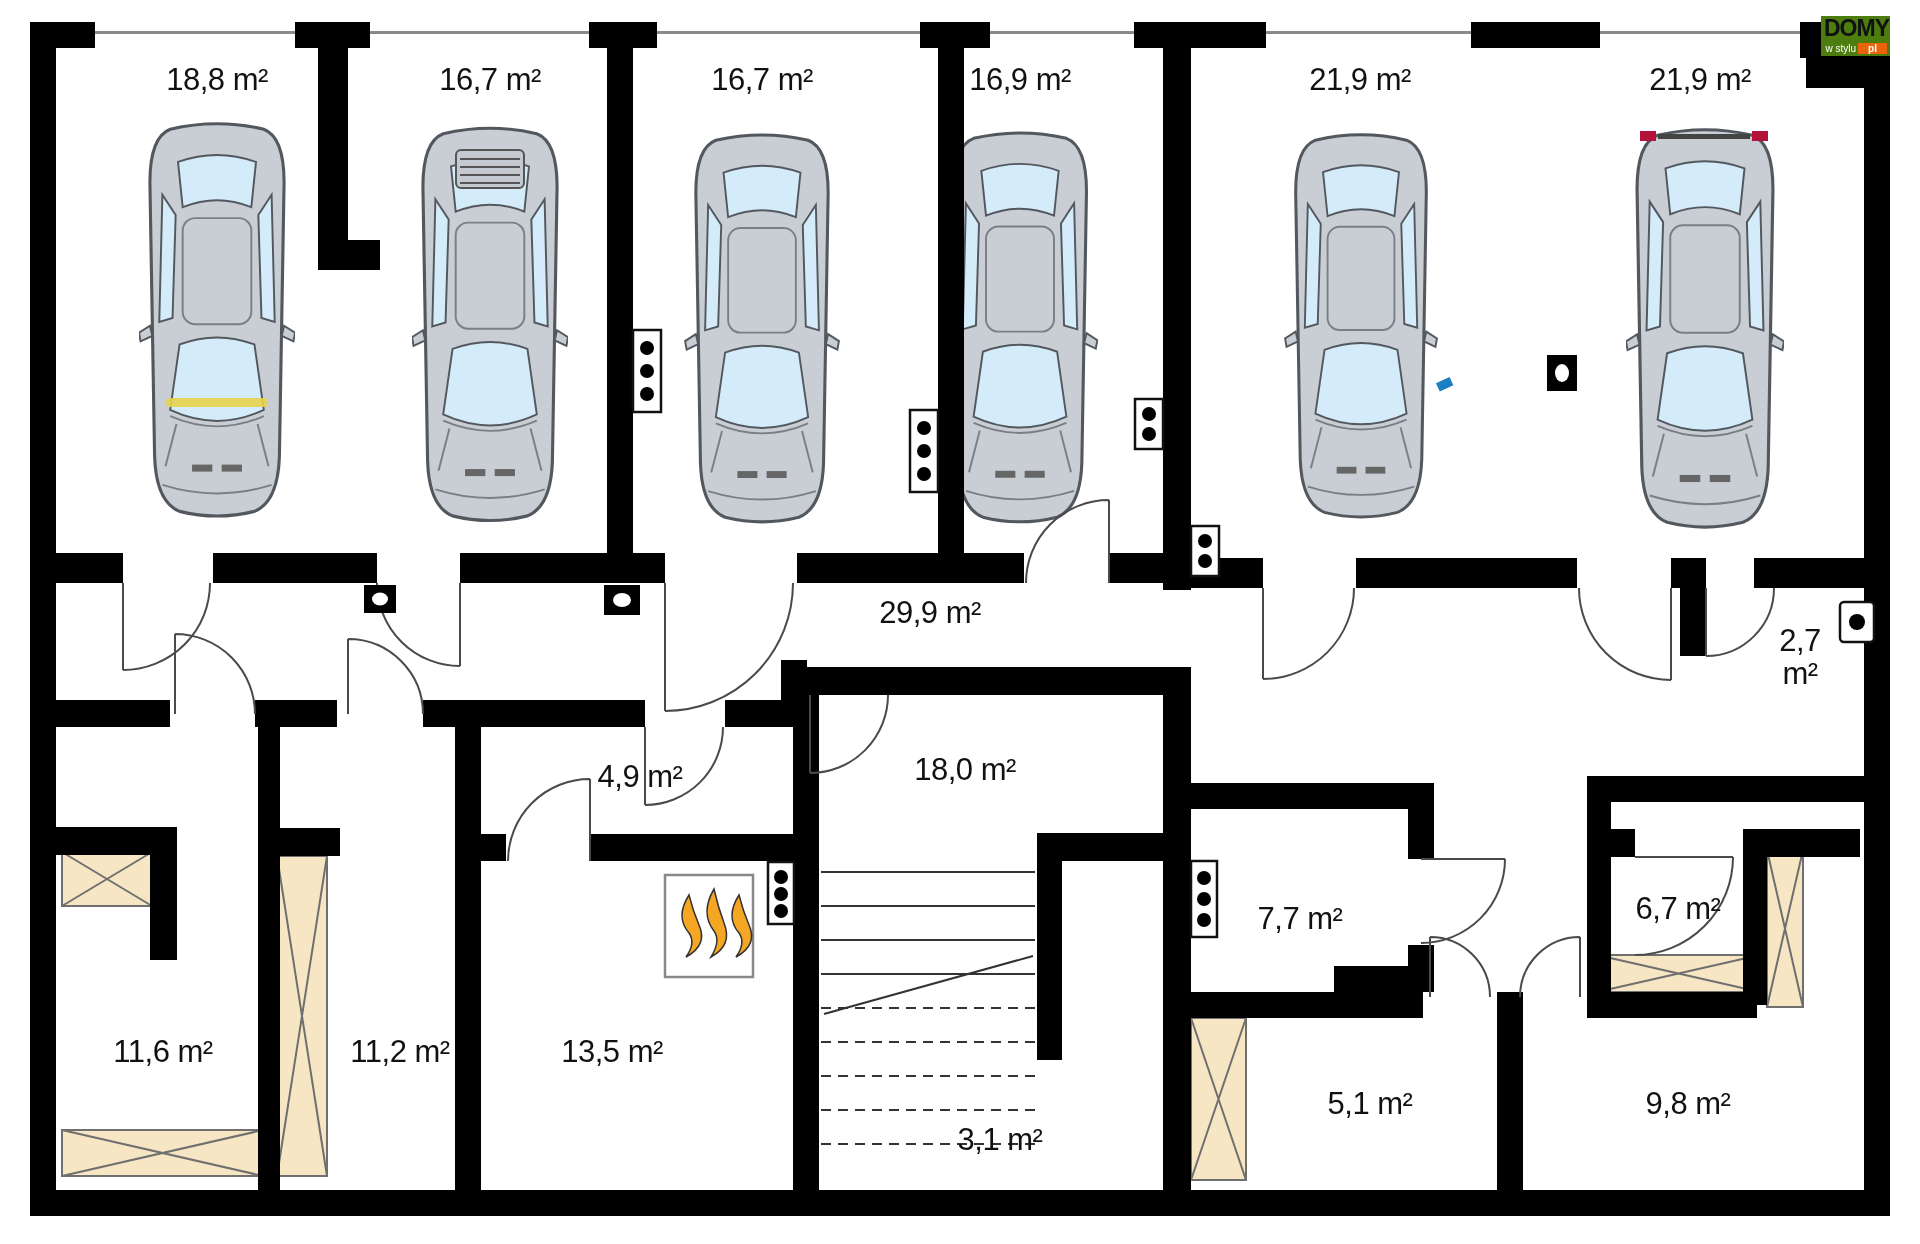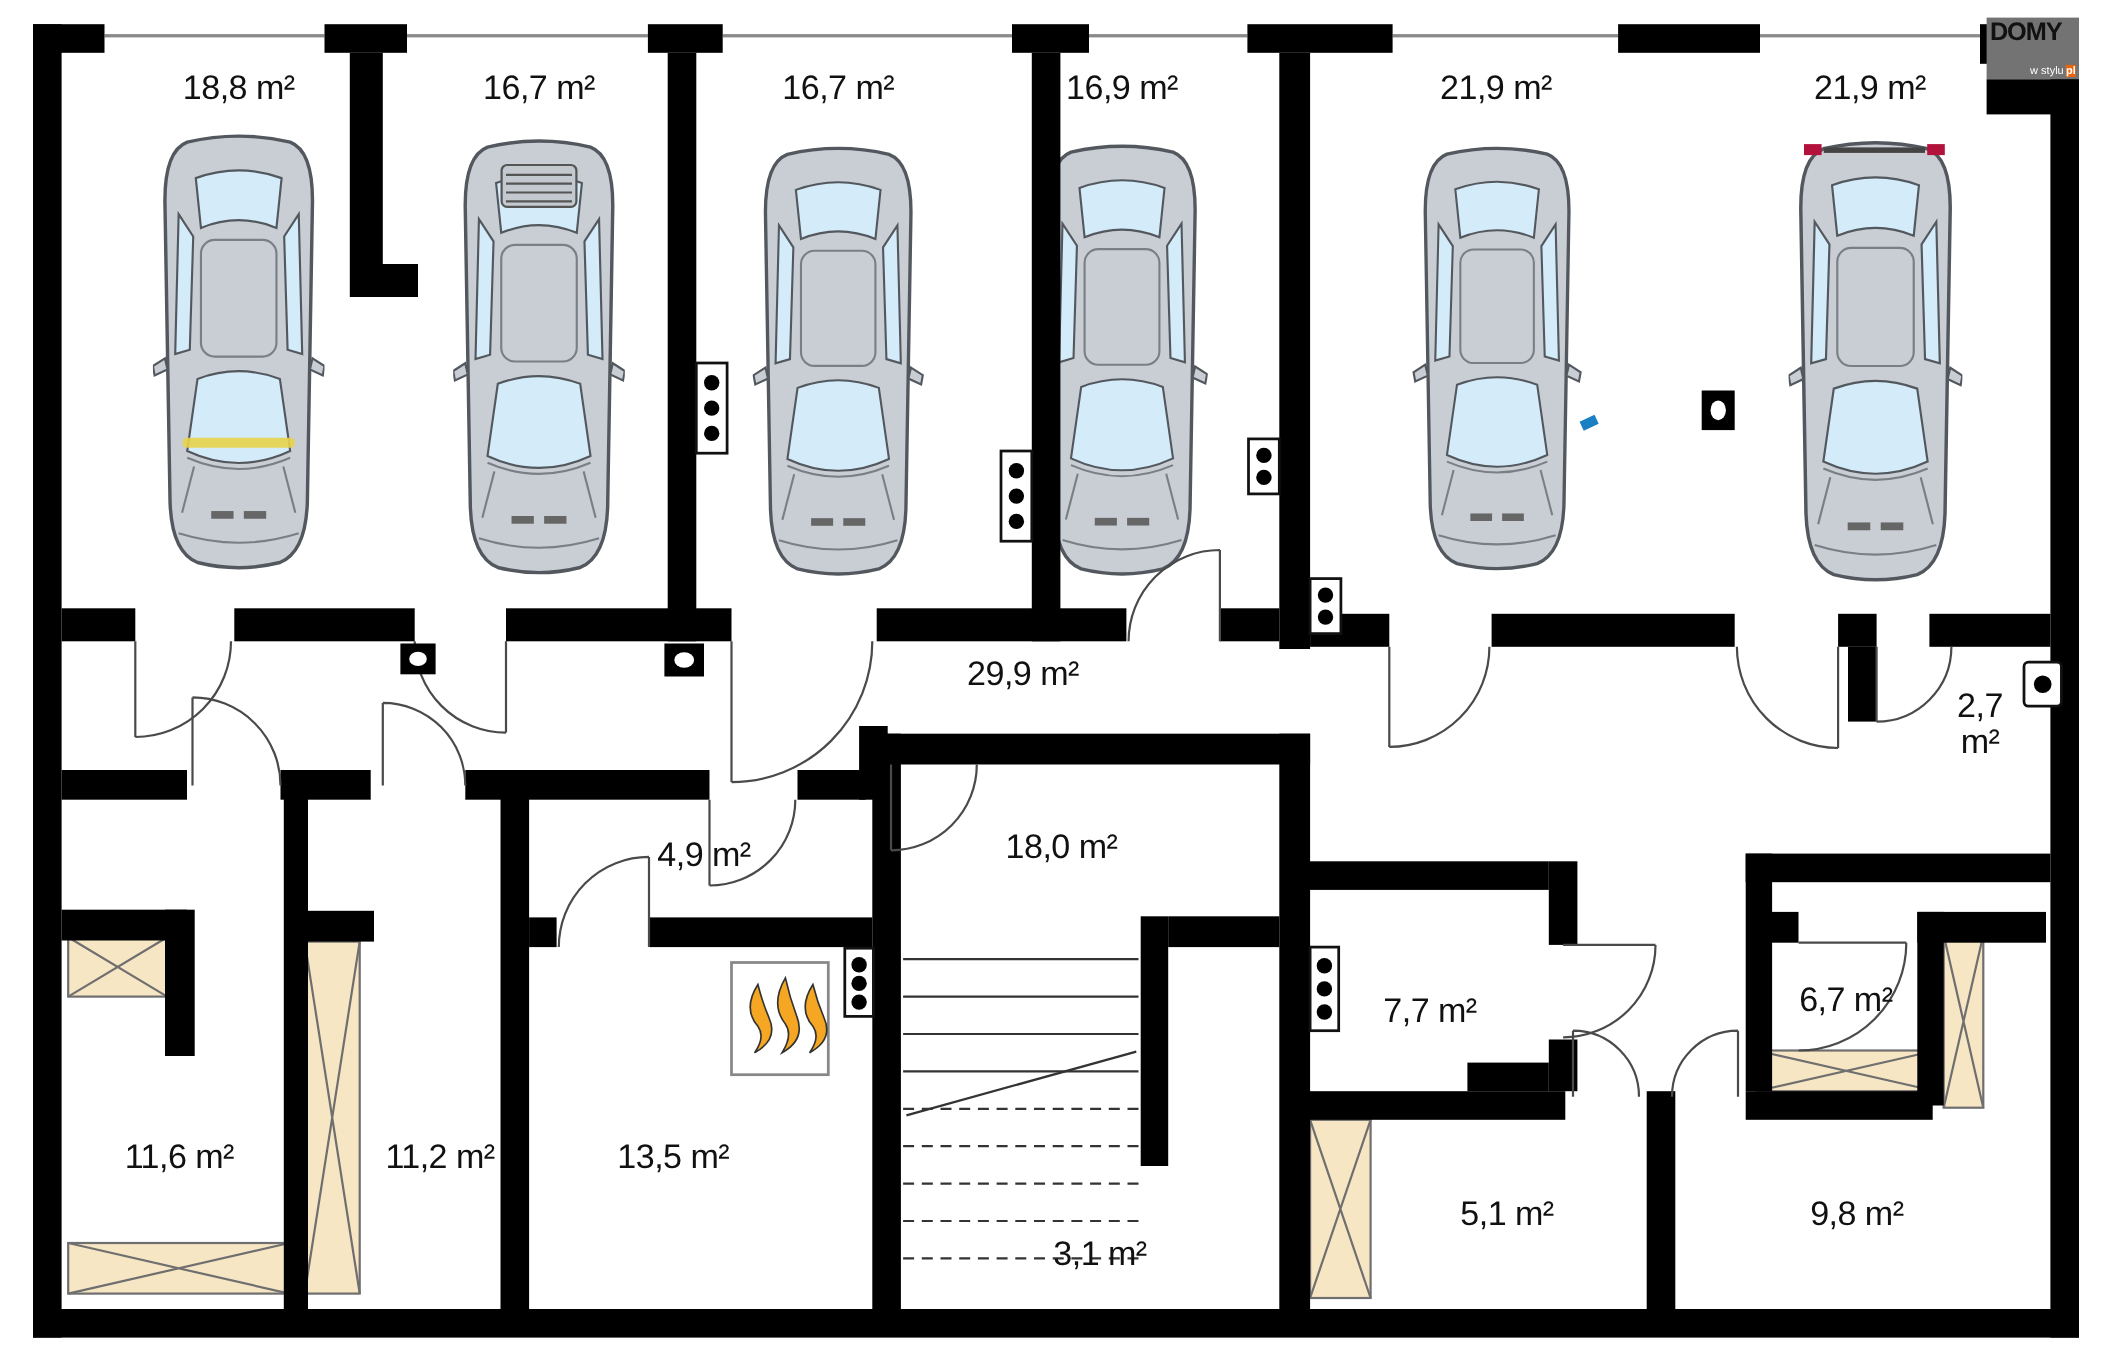--- a/index.html
+++ b/index.html
@@ -3,26 +3,26 @@
 <meta charset="utf-8">
 <style>
   html,body{margin:0;padding:0;background:#ffffff;}
   #plan{position:relative;width:1920px;height:1244px;background:#ffffff;overflow:hidden;
         font-family:"Liberation Sans", sans-serif;}
   #plan svg.base{position:absolute;left:0;top:0;}
   .lbl{position:absolute;transform:translate(-50%,-50%);font-weight:normal;font-size:31px;
        color:#111;white-space:nowrap;letter-spacing:-0.5px;}
   .lbl.small2{white-space:normal;width:78px;text-align:center;line-height:1.05;}
   #logo{position:absolute;left:1806px;top:16px;width:84px;}
-  #logo .box{background:#737373;height:56px;position:relative;}
+  #logo .box{background:#4d7c0f;height:40px;position:relative;margin-left:15px;}
   #logo .domy{font-weight:bold;font-size:23px;color:#111;line-height:1;padding:1px 0 0 3px;
               letter-spacing:-1px;}
   #logo .sub{position:absolute;right:3px;bottom:2px;font-size:10px;color:#fff;
              display:flex;align-items:center;gap:2px;}
-  #logo .pl{background:#e8650d;color:#fff;font-weight:bold;padding:0 0;}
+  #logo .pl{background:#e8650d;color:#fff;font-weight:bold;padding:0 10px;}
   #logo .under{background:#000;height:32px;}
 </style>
 </head>
 <body>
 
 <div id="plan">
 
 <svg class="base" width="1920" height="1244" viewBox="0 0 1920 1244">
 
   <defs>

